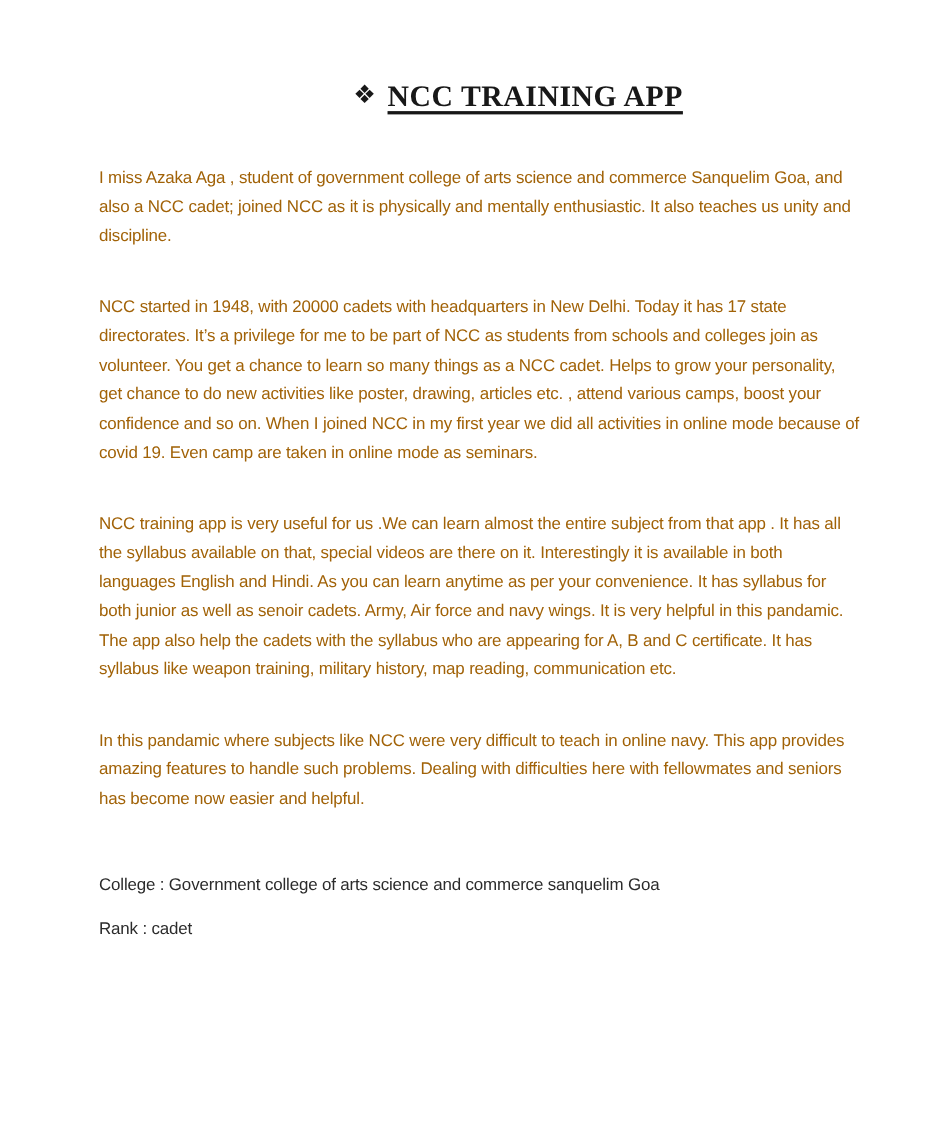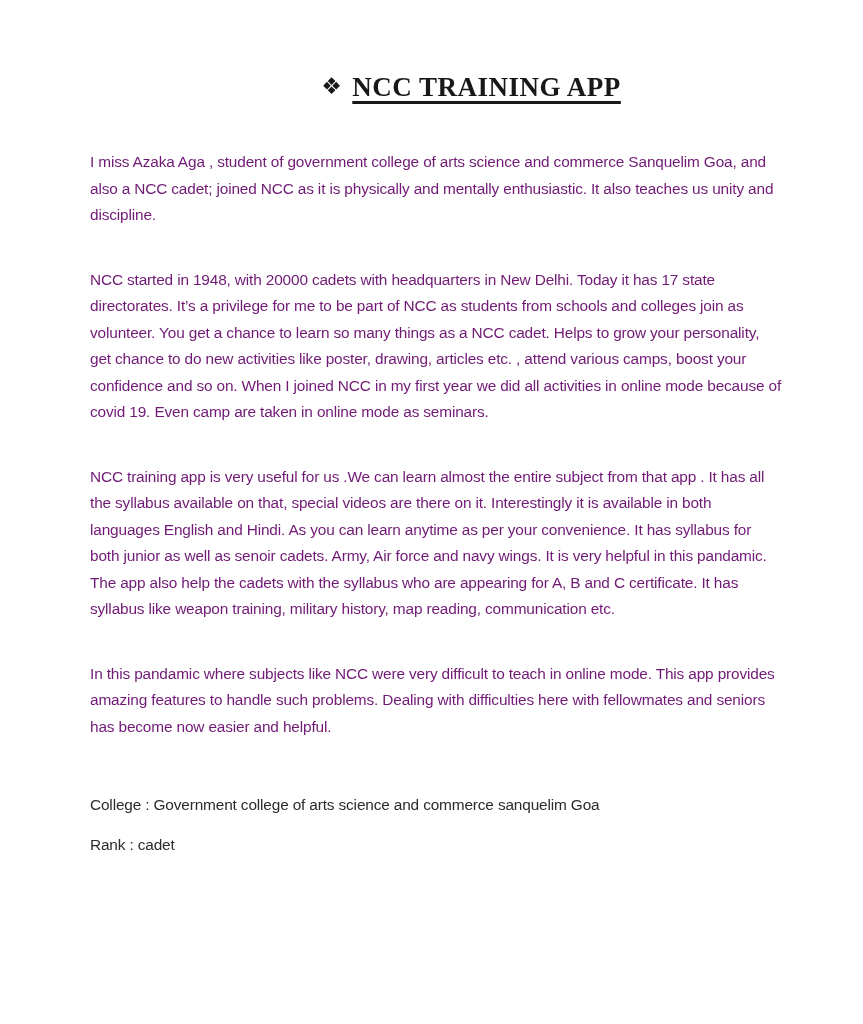--- a/index.html
+++ b/index.html
@@ -44,21 +44,21 @@
     text-underline-offset: 5px;
   }
   .doc-body {
     width: 694px;
   }
   .doc-body p {
     font-family: "Liberation Sans", "DejaVu Sans", sans-serif;
     font-size: 15.4px;
     letter-spacing: -0.15px;
     line-height: 26.5px;
-    color: #701a75;
+    color: #a16207;
     margin: 0 0 38px 0;
     text-align: left;
   }
   .signature {
     margin-top: 52px;
   }
   .signature .sig-line {
     font-family: "Liberation Sans", "DejaVu Sans", sans-serif;
     font-size: 15.4px;
     letter-spacing: -0.15px;
@@ -73,21 +73,21 @@
 <div class="page">
 
   <h1 class="doc-title">
     <span class="bullet">❖</span><span class="title-text">NCC TRAINING APP</span>
   </h1>
 
   <div class="doc-body" id="paragraphs">
       <p>I miss Azaka Aga , student of government college of arts science and commerce Sanquelim Goa, and also a NCC cadet; joined NCC as it is physically and mentally enthusiastic. It also teaches us unity and discipline.</p>
       <p>NCC started in 1948, with 20000 cadets with headquarters in New Delhi. Today it has 17 state directorates. It’s a privilege for me to be part of NCC as students from schools and colleges join as volunteer. You get a chance to learn so many things as a NCC cadet. Helps to grow your personality, get chance to do new activities like poster, drawing, articles etc. , attend various camps, boost your confidence and so on. When I joined NCC in my first year we did all activities in online mode because of covid 19. Even camp are taken in online mode as seminars.</p>
       <p>NCC training app is very useful for us .We can learn almost the entire subject from that app . It has all the syllabus available on that, special videos are there on it. Interestingly it is available in both languages English and Hindi. As you can learn anytime as per your convenience. It has syllabus for both junior as well as senoir cadets. Army, Air force and navy wings. It is very helpful in this pandamic. The app also help the cadets with the syllabus who are appearing for A, B and C certificate. It has syllabus like weapon training, military history, map reading, communication etc.</p>
-      <p>In this pandamic where subjects like NCC were very difficult to teach in online mode. This app provides amazing features to handle such problems. Dealing with difficulties here with fellowmates and seniors has become now easier and helpful.</p>
+      <p>In this pandamic where subjects like NCC were very difficult to teach in online navy. This app provides amazing features to handle such problems. Dealing with difficulties here with fellowmates and seniors has become now easier and helpful.</p>
     </div>
 
   <div class="signature" id="signature">
       <div class="sig-line">College : Government college of arts science and commerce sanquelim Goa</div>
       <div class="sig-line">Rank : cadet</div>
     </div>
 
 </div>
 
 </body></html>

